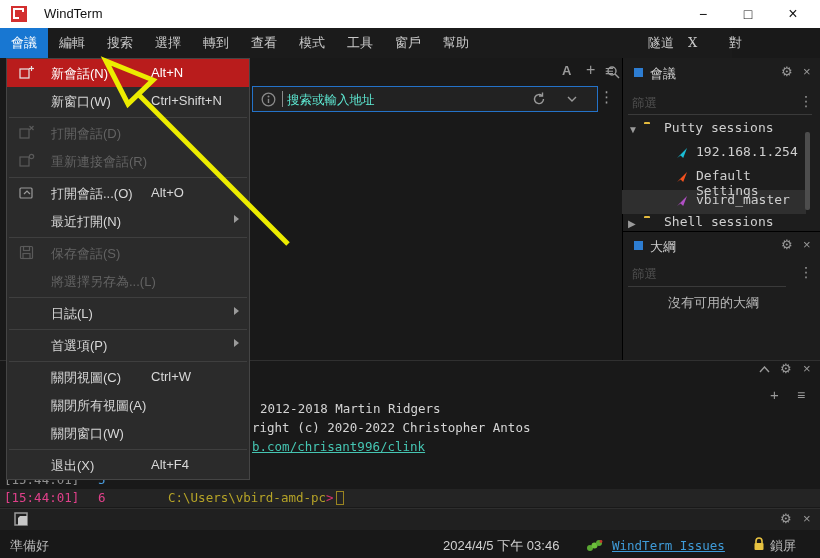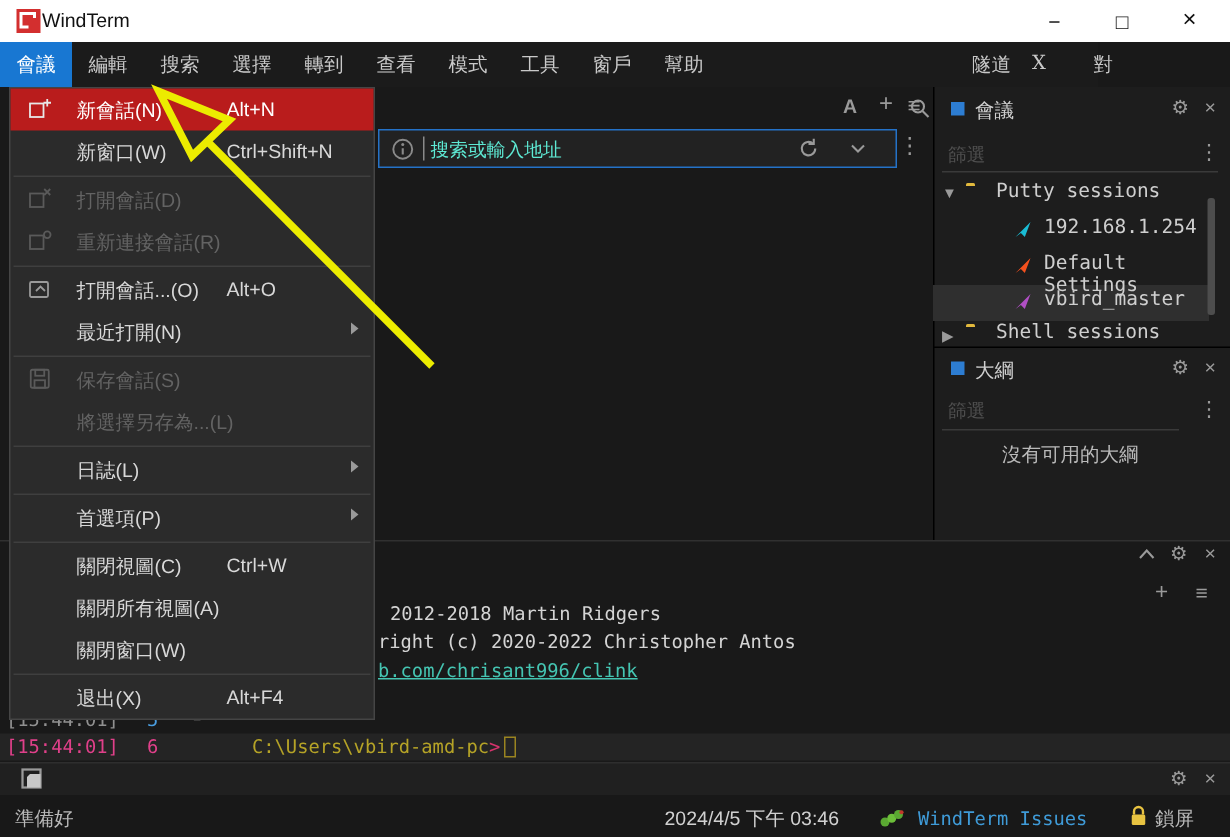--- a/index.html
+++ b/index.html
@@ -1,21 +1,21 @@
 <!DOCTYPE html>
 <html><head>
 <meta charset="utf-8">
 <style>
   html,body{margin:0;padding:0;background:#191919;}
   #app{position:relative;width:820px;height:558px;overflow:hidden;
        font-family:"Liberation Sans",sans-serif;background:#191919;}
   .abs{position:absolute;}
   
   .titlebar{left:0;top:0;width:820px;height:28px;background:#ffffff;color:#111;}
-  .tb-title{left:28px;top:6px;font-size:13px;color:#111;}
+  .tb-title{left:44px;top:6px;font-size:13px;color:#111;}
   .tb-ctl{top:3px;width:30px;height:22px;text-align:center;font-size:14px;color:#111;line-height:22px;}
   
   .menubar{left:0;top:28px;width:732px;height:30px;background:#1b1b1b;}
   .mb-item{display:inline-block;padding:0 11px;line-height:30px;font-size:13px;color:#c9c9c9;}
   .mb-item.sel{background:#1877d2;color:#fff;}
   .mb-right{color:#9a9a9a;font-size:13px;line-height:30px;}
   .mb-label{color:#c9c9c9;font-size:13px;line-height:30px;}
   
   .dropdown{left:6px;top:58px;width:244px;height:422px;background:#2b2b2b;
             border:1px solid #454545;z-index:50;box-sizing:border-box;}
@@ -55,21 +55,21 @@
   .num-blue{color:#4a9ddf;}
   .path-yellow{color:#b5a327;}
   .gt-pink{color:#d6336c;}
   .cursorbox{width:8px;height:14px;border:1px solid #9a8420;box-sizing:border-box;display:inline-block;}
   .rowhl{left:0;top:489px;width:820px;height:18px;background:#242424;}
   
   .pagerbar{left:0;top:508px;width:820px;height:22px;background:#202020;border-top:1px solid #2e2e2e;box-sizing:border-box;}
   .statusbar{left:0;top:530px;width:820px;height:28px;background:#181818;}
   .st-text{font-size:13px;color:#b8b8b8;}
   .st-date{font-size:13px;color:#d0d0d0;}
-  .st-issues{font-family:"DejaVu Sans Mono",monospace;font-size:12.5px;color:#3f9bd8;}
+  .st-issues{font-family:"DejaVu Sans Mono",monospace;font-size:12.5px;color:#3f9bd8;text-decoration:underline;}
   svg{display:block;}
 </style>
 </head>
 <body>
 
 <div id="app">
 
   
   <div class="abs titlebar">
     <span class="abs" style="left:10px;top:5px">

